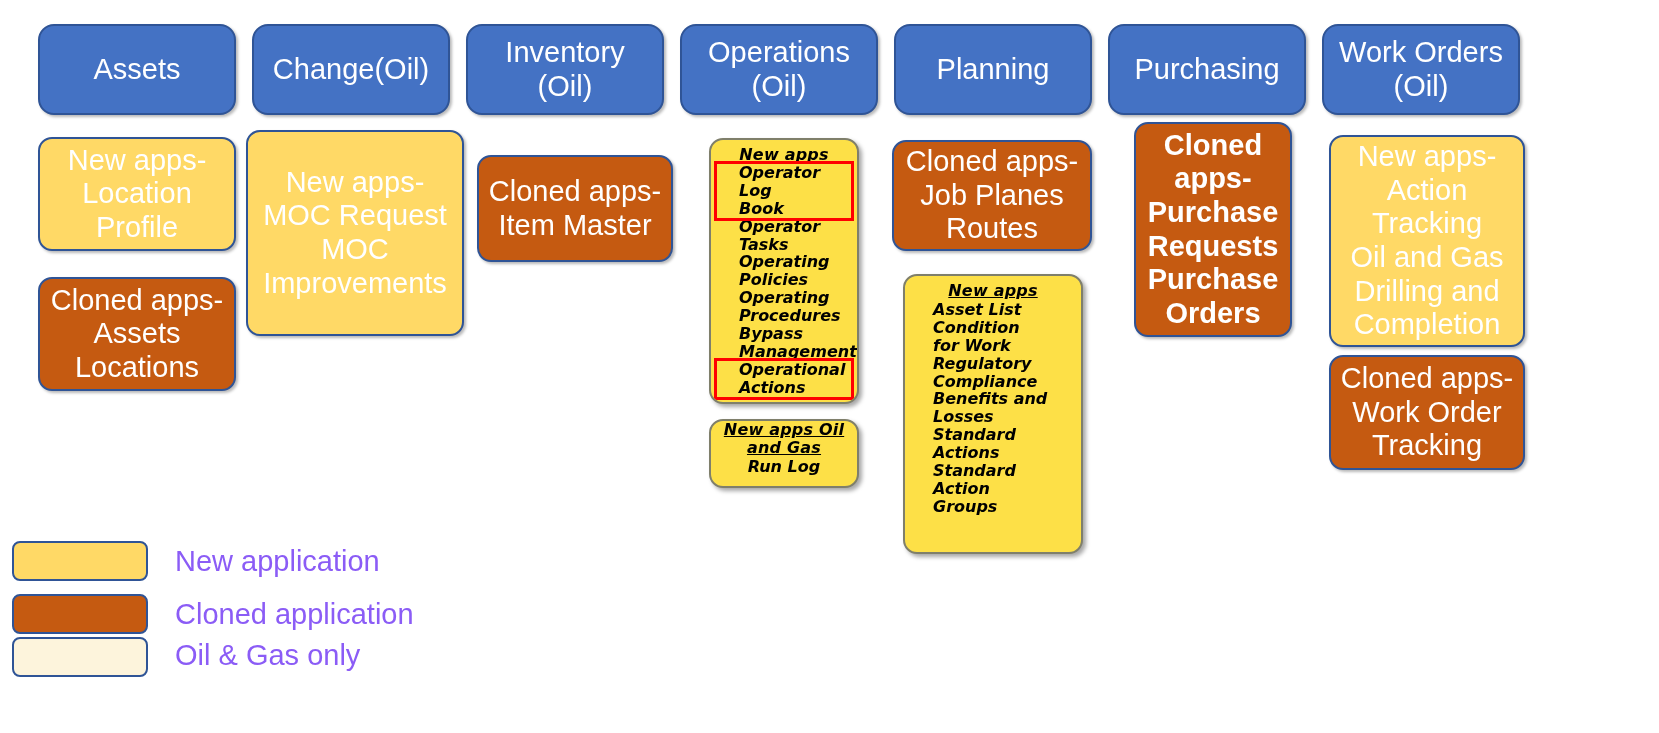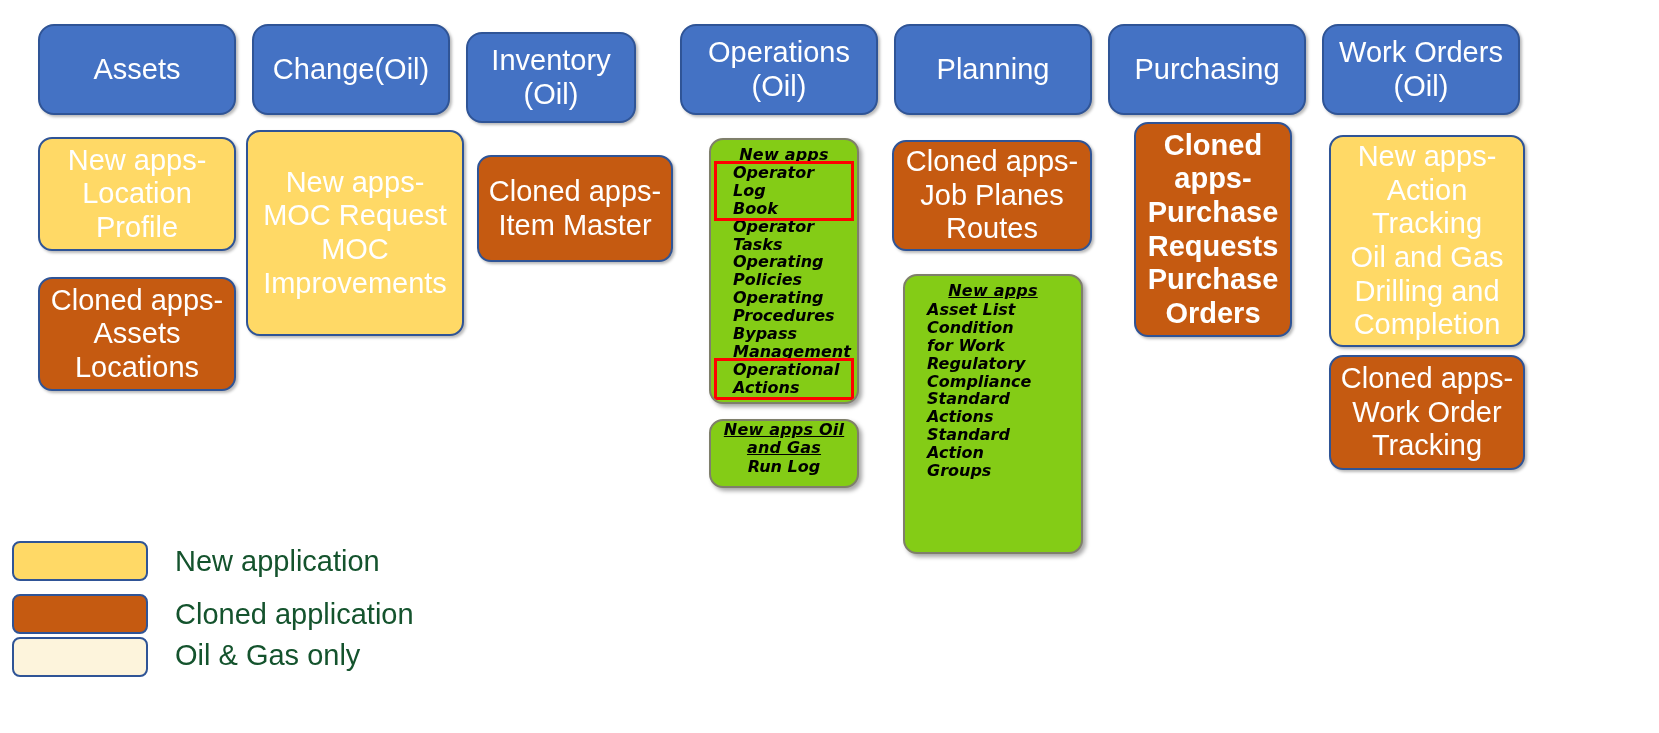--- a/index.html
+++ b/index.html
@@ -46,21 +46,21 @@
     font-size: 29px;
   }
   .cloned-box {
     background: #C55A11;
     font-size: 29px;
   }
   
   .oil-box {
     position: absolute;
     box-sizing: border-box;
-    background: #84cc16;
+    background: #fde047;
     border: 2px solid #7F7F6B;
     border-radius: 14px;
     box-shadow: 3px 3px 4px rgba(0,0,0,0.35);
     color: #000000;
     font-family: "DejaVu Sans", sans-serif;
     font-weight: bold;
     font-style: italic;
     font-size: 16px;
     line-height: 1.12;
     text-align: center;
@@ -70,53 +70,53 @@
   .oil-box .oil-title {
     text-decoration: underline;
     display: block;
     margin-bottom: 1px;
     letter-spacing: 0.2px;
   }
   .oil-box .oil-item {
     display: block;
     white-space: pre-line;
     text-align: left;
-    padding-left: 16px;
+    padding-left: 22px;
   }
   
   .legend-swatch {
     position: absolute;
     box-sizing: border-box;
     border: 2px solid #2F5496;
     border-radius: 8px;
     width: 136px;
     height: 40px;
   }
   .legend-label {
     position: absolute;
     font-size: 29px;
-    color: #14532d;
+    color: #8b5cf6;
     font-family: "Liberation Sans", sans-serif;
     white-space: nowrap;
   }
 </style>
 </head>
 <body>
 
 <div class="canvas">
 
   <div class="box header-box" style="left:38px; top:24px; width:198px; height:91px;">
     <span>Assets</span>
   </div>
 
   <div class="box header-box" style="left:252px; top:24px; width:198px; height:91px;">
     <span>Change(Oil)</span>
   </div>
 
-  <div class="box header-box" style="left:466px; top:32px; width:170px; height:91px;">
+  <div class="box header-box" style="left:466px; top:24px; width:198px; height:91px;">
     <span>Inventory
 (Oil)</span>
   </div>
 
   <div class="box header-box" style="left:680px; top:24px; width:198px; height:91px;">
     <span>Operations
 (Oil)</span>
   </div>
 
   <div class="box header-box" style="left:894px; top:24px; width:198px; height:91px;">
@@ -184,20 +184,22 @@
 Routes</span>
   </div>
 
   <div class="oil-box" style="left:903px; top:274px; width:180px; height:280px;">
     <span class="oil-title">New apps</span>
     <span class="oil-item">Asset List</span>
     <span class="oil-item">Condition
 for Work</span>
     <span class="oil-item">Regulatory
 Compliance</span>
+    <span class="oil-item">Benefits and
+Losses</span>
     <span class="oil-item">Standard
 Actions</span>
     <span class="oil-item">Standard
 Action
 Groups</span>
   </div>
 
   <div class="box cloned-box" style="left:1134px; top:122px; width:158px; height:215px;font-weight:bold;">
     <span>Cloned
 apps-

